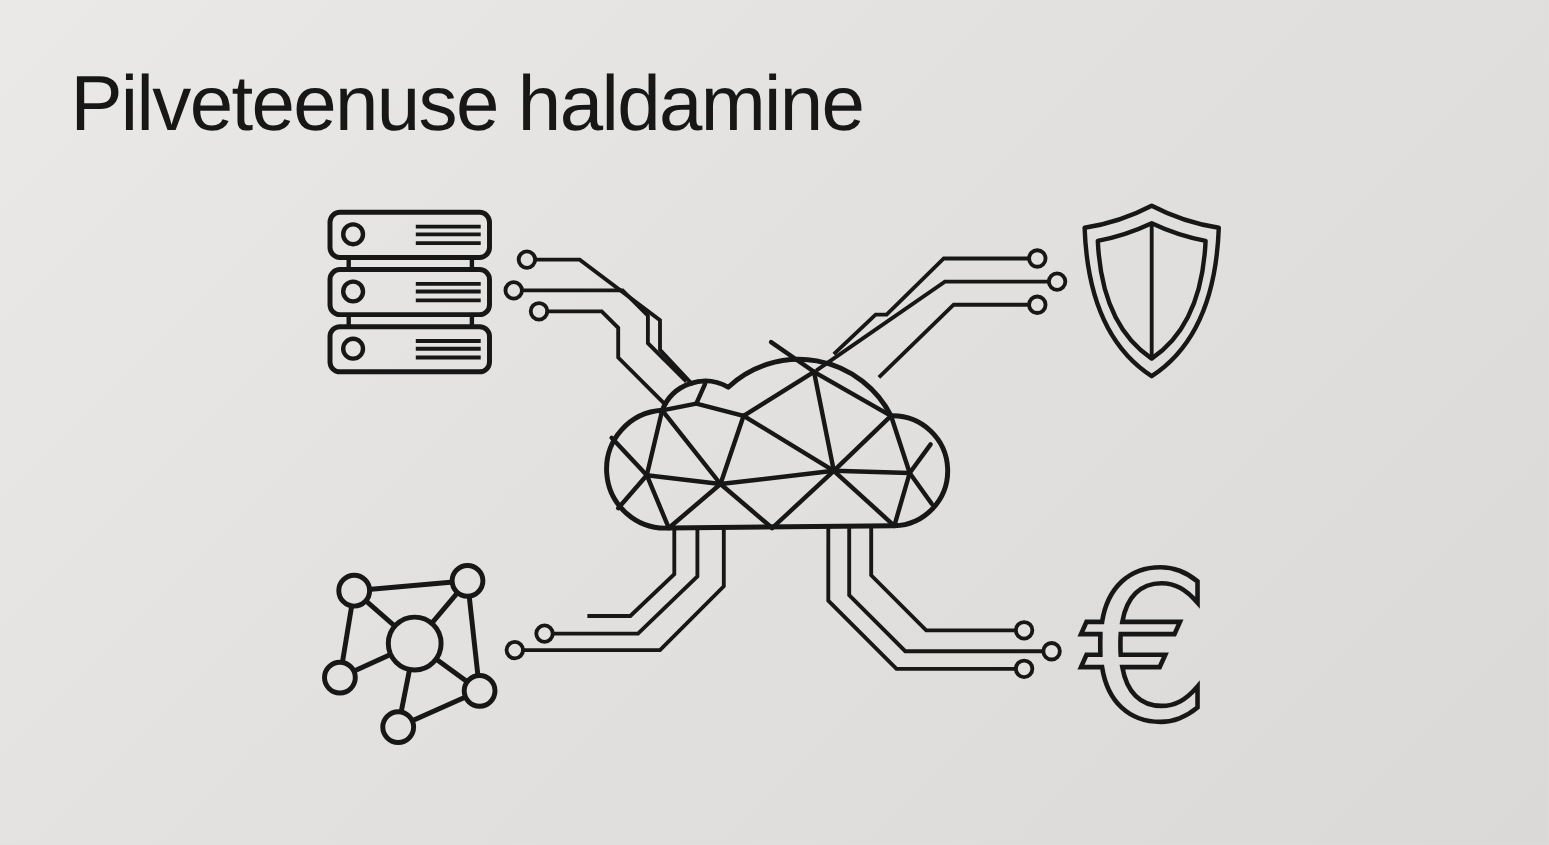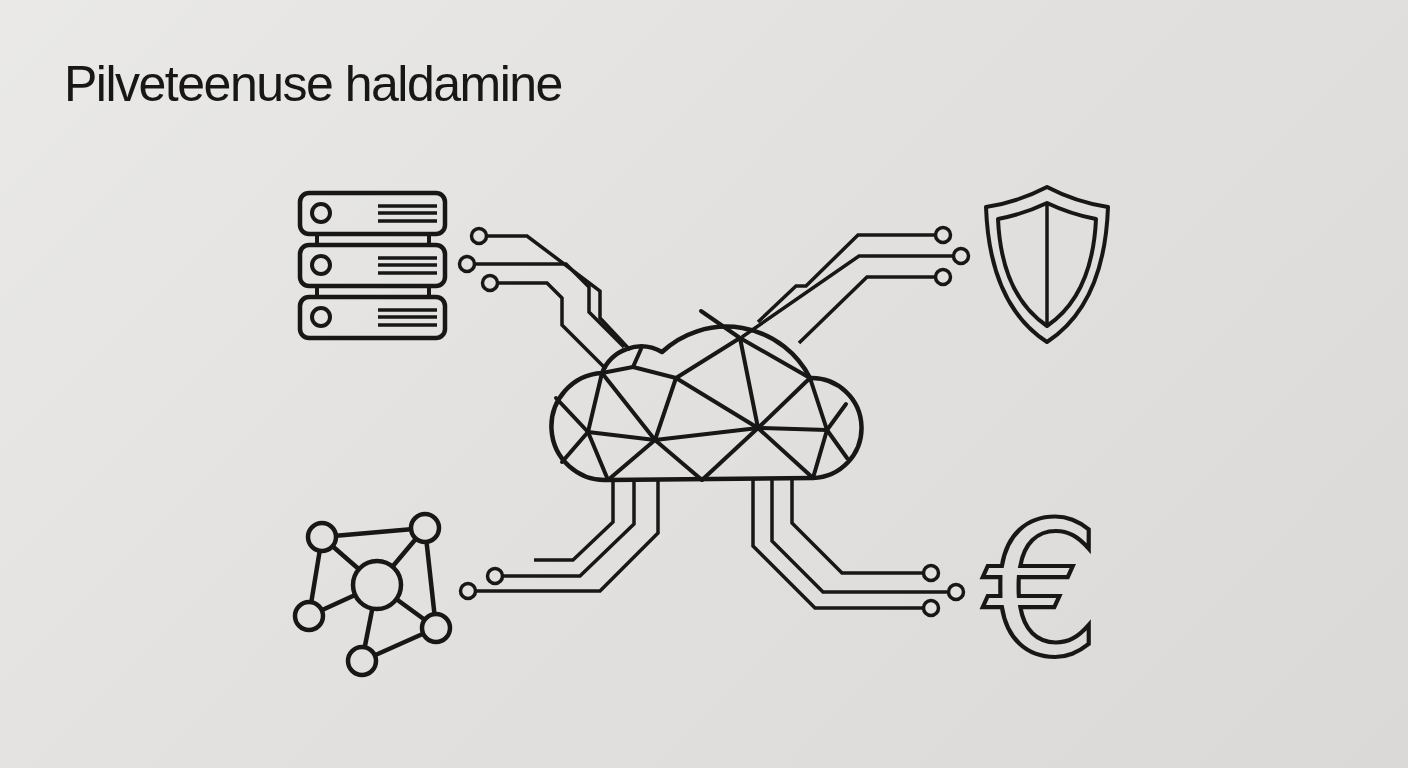--- a/index.html
+++ b/index.html
@@ -11,21 +11,21 @@
   body{
     background:var(--bg);
     background-image:linear-gradient(135deg, rgba(255,255,255,.28) 0%, rgba(255,255,255,0) 45%, rgba(0,0,0,.035) 100%);
     font-family:"Liberation Sans", sans-serif;
     position:relative;
   }
   .page-title{
     position:absolute;
     left:64px;
     top:58px;
-    font-size:50px;
+    font-size:71px;
     font-weight:500;
     letter-spacing:-1.5px;
     color:var(--ink);
     line-height:1.05;
     white-space:nowrap;
     text-align:right;
   }
   svg.scene{
     position:absolute;
     left:0;top:0;

